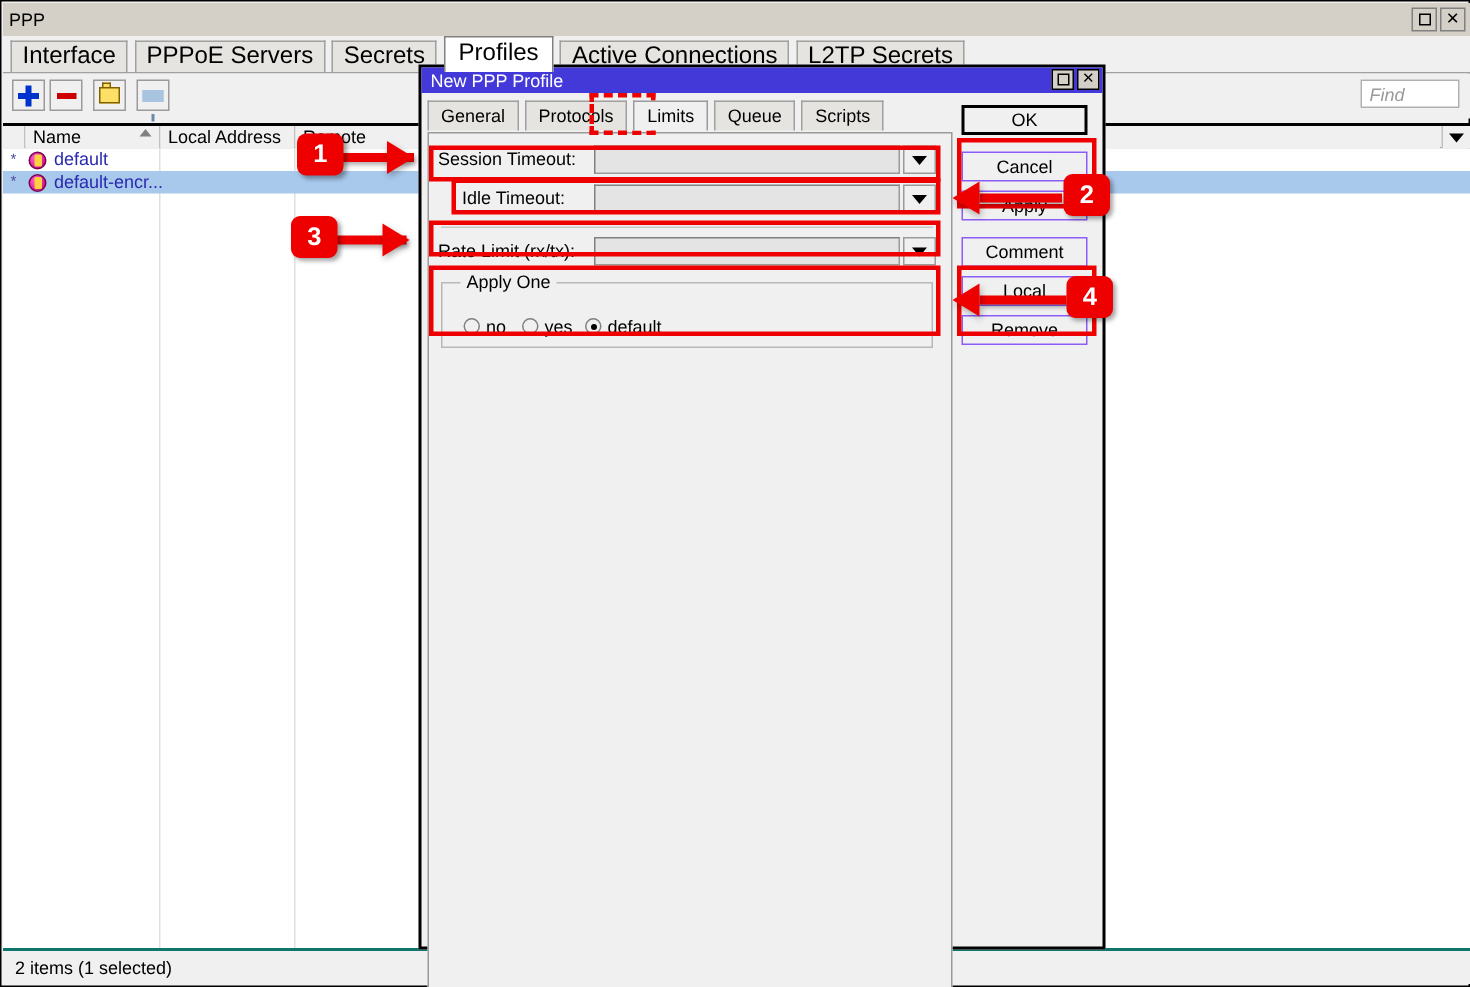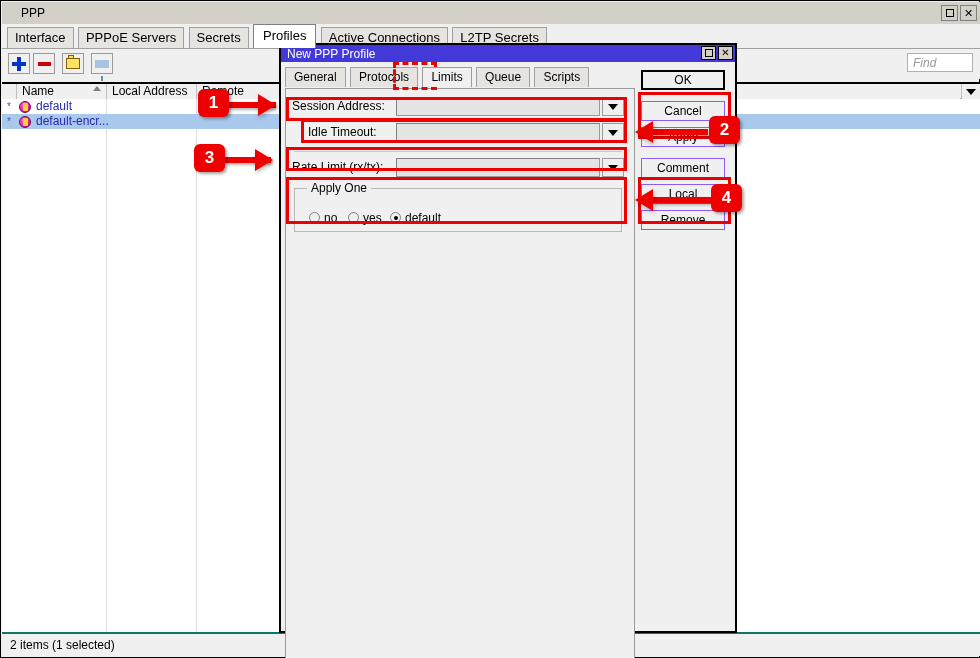--- a/index.html
+++ b/index.html
@@ -17,42 +17,42 @@
     background:#f0f0f0;
     border:1px solid #000;
     box-sizing:border-box;
   }
   #titlebar{
     position:absolute;left:1px;top:1px;width:978px;height:22px;
     background:#d4d0c8;
     box-sizing:border-box;
   }
   #titlebar .ttl{
-    position:absolute;left:19px;top:4px;font-size:12px;color:#000;
+    position:absolute;left:4px;top:4px;font-size:12px;color:#000;
   }
   .wbtn{
     position:absolute;top:3px;width:17px;height:16px;
     background:#d4d0c8;border:1px solid #808080;box-sizing:border-box;
     display:flex;align-items:center;justify-content:center;
     font-size:11px;line-height:1;color:#000;
   }
   #w-max{right:22px;}
   #w-close{right:3px;}
   .sqicon{display:inline-block;width:8px;height:8px;border:1.5px solid #000;box-sizing:border-box;}
 
   
   #tabstrip{
     position:absolute;left:1px;top:23px;width:978px;height:25px;
     background:#f0f0f0;
   }
   #tabstrip .tabrow{position:absolute;left:5px;top:3px;height:22px;}
   .mtab{
     display:inline-block;height:21px;line-height:20px;padding:0 7px;
     background:#e6e4e0;border:1px solid #a0a0a0;border-bottom:none;
-    margin-right:1px;font-size:13px;vertical-align:top;box-sizing:border-box;
+    margin-right:1px;font-size:16px;vertical-align:top;box-sizing:border-box;
   }
   .mtab.sel{
     background:#fff;height:24px;line-height:21px;margin-top:-3px;
     border-color:#808080;position:relative;z-index:3;
     padding:0 9px;
   }
   #tabline{position:absolute;left:1px;top:47px;width:978px;height:1px;background:#a0a0a0;}
 
   
   #toolbar{position:absolute;left:1px;top:48px;width:978px;height:30px;background:#f0f0f0;}
@@ -308,21 +308,21 @@
       <div class="dtab">General</div>
       <div class="dtab">Protocols</div>
       <div class="dtab sel">Limits</div>
       <div class="dtab">Queue</div>
       <div class="dtab">Scripts</div>
     </div>
 
     <div id="dpanel">
 
       <div class="frow" style="left:6px;top:8px;width:336px;">
-        <span class="flabel">Session Address:</span>
+        <span class="flabel">Session Timeout:</span>
         <div class="finput" style="left:104px;width:204px;"></div>
         <div class="fdrop" style="left:310px;">
             <span class="caret2"></span>
           </div>
       </div>
 
       <div class="frow" style="left:6px;top:34px;width:336px;">
         <span class="flabel" style="left:16px;">Idle Timeout:</span>
         <div class="finput" style="left:104px;width:204px;"></div>
         <div class="fdrop" style="left:310px;">

